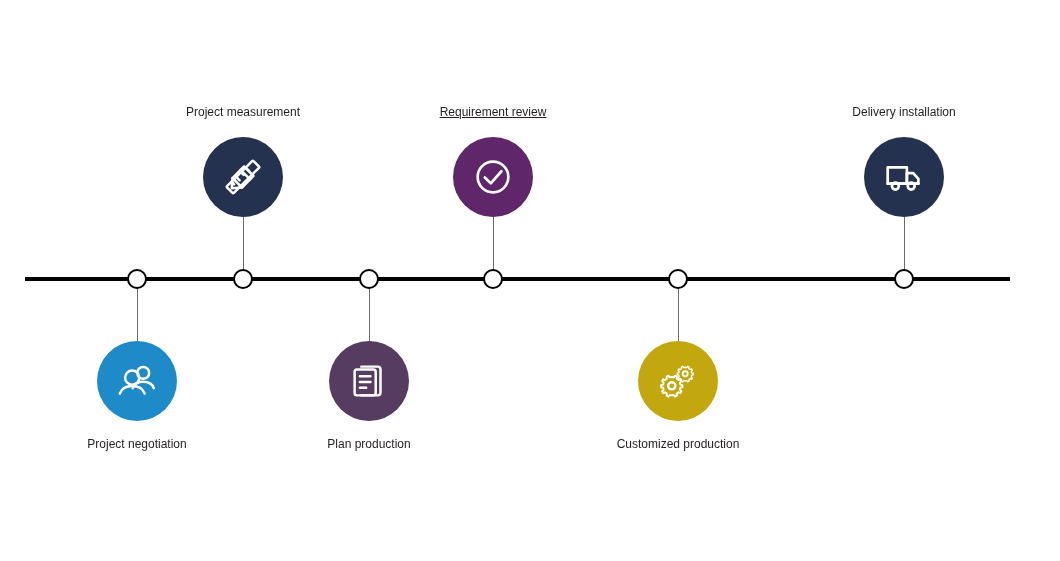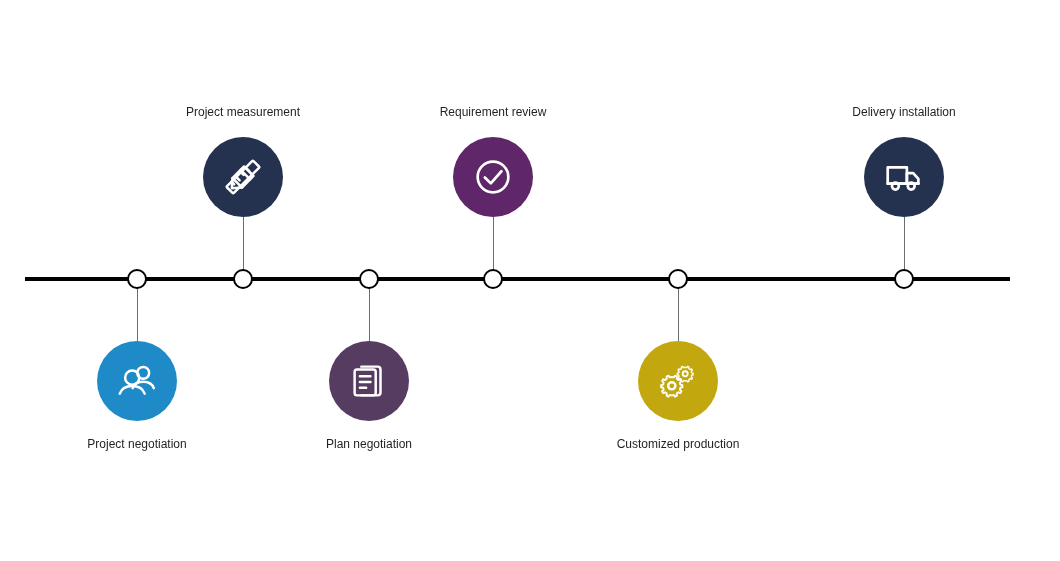--- a/index.html
+++ b/index.html
@@ -123,32 +123,32 @@
       <div class="disc" style="left: 369px; top: 381px; background: rgb(86, 60, 97);">
         <span>
           <svg viewBox="0 0 48 48" fill="none" stroke="#ffffff" stroke-width="2.6" stroke-linejoin="round" stroke-linecap="round">
             <path d="M16 9h17a3 3 0 0 1 3 3v24a3 3 0 0 1-3 3H16"></path>
             <rect x="9" y="12" width="22" height="27" rx="2.4"></rect>
             <path d="M14.5 19h11M14.5 25h11M14.5 31h6.5"></path>
           </svg>
         </span>
       </div>
       <div class="ring" style="left: 369px; top: 279px;"></div>
-      <div class="label" style="left: 369px; top: 434px;">Plan negotiation</div>
+      <div class="label" style="left: 369px; top: 434px;">Plan production</div>
       <div class="stem" style="left: 493px; top: 217px; height: 62px;"></div>
       <div class="disc" style="left: 493px; top: 177px; background: rgb(95, 38, 105);">
         <span>
           <svg viewBox="0 0 48 48" fill="none" stroke="#ffffff" stroke-width="2.8" stroke-linecap="round" stroke-linejoin="round">
             <circle cx="24" cy="24" r="16"></circle>
             <path d="M15.5 24.5l6.2 6.2L32.8 18"></path>
           </svg>
         </span>
       </div>
       <div class="ring" style="left: 493px; top: 279px;"></div>
-      <div class="label" style="left: 493px; top: 102px;">Requirement review</div>
+      <div class="label" style="left: 493px; top: 102px; text-decoration: underline;">Requirement review</div>
       <div class="stem" style="left: 678px; top: 279px; height: 62px;"></div>
       <div class="disc" style="left: 678px; top: 381px; background: rgb(194, 167, 14);">
         <span>
           <svg viewBox="0 0 48 48" fill="none" stroke="#ffffff" stroke-width="2.4" stroke-linejoin="round" stroke-linecap="round">
             <g transform="translate(17.5,29) scale(1.05)">
               <path d="M0 -11.2l2.6.5 1.6-2.2 2.4 1.3-.3 2.7 2.2 1.6 2.5-1.1 1.3 2.4-1.9 1.9.5 2.6 2.7.6v2.8l-2.7.6-.5 2.6 1.9 1.9-1.3 2.4-2.5-1.1-2.2 1.6.3 2.7-2.4 1.3-1.6-2.2-2.6.5-2.6-.5-1.6 2.2-2.4-1.3.3-2.7-2.2-1.6-2.5 1.1-1.3-2.4 1.9-1.9-.5-2.6-2.7-.6v-2.8l2.7-.6.5-2.6-1.9-1.9 1.3-2.4 2.5 1.1 2.2-1.6-.3-2.7 2.4-1.3 1.6 2.2z" transform="scale(0.78)"></path>
               <circle cx="0" cy="0" r="3.6"></circle>
             </g>
             <g transform="translate(31.5,16.5) scale(0.78)">
               <path d="M0 -11.2l2.6.5 1.6-2.2 2.4 1.3-.3 2.7 2.2 1.6 2.5-1.1 1.3 2.4-1.9 1.9.5 2.6 2.7.6v2.8l-2.7.6-.5 2.6 1.9 1.9-1.3 2.4-2.5-1.1-2.2 1.6.3 2.7-2.4 1.3-1.6-2.2-2.6.5-2.6-.5-1.6 2.2-2.4-1.3.3-2.7-2.2-1.6-2.5 1.1-1.3-2.4 1.9-1.9-.5-2.6-2.7-.6v-2.8l2.7-.6.5-2.6-1.9-1.9 1.3-2.4 2.5 1.1 2.2-1.6-.3-2.7 2.4-1.3 1.6 2.2z" transform="scale(0.78)"></path>

